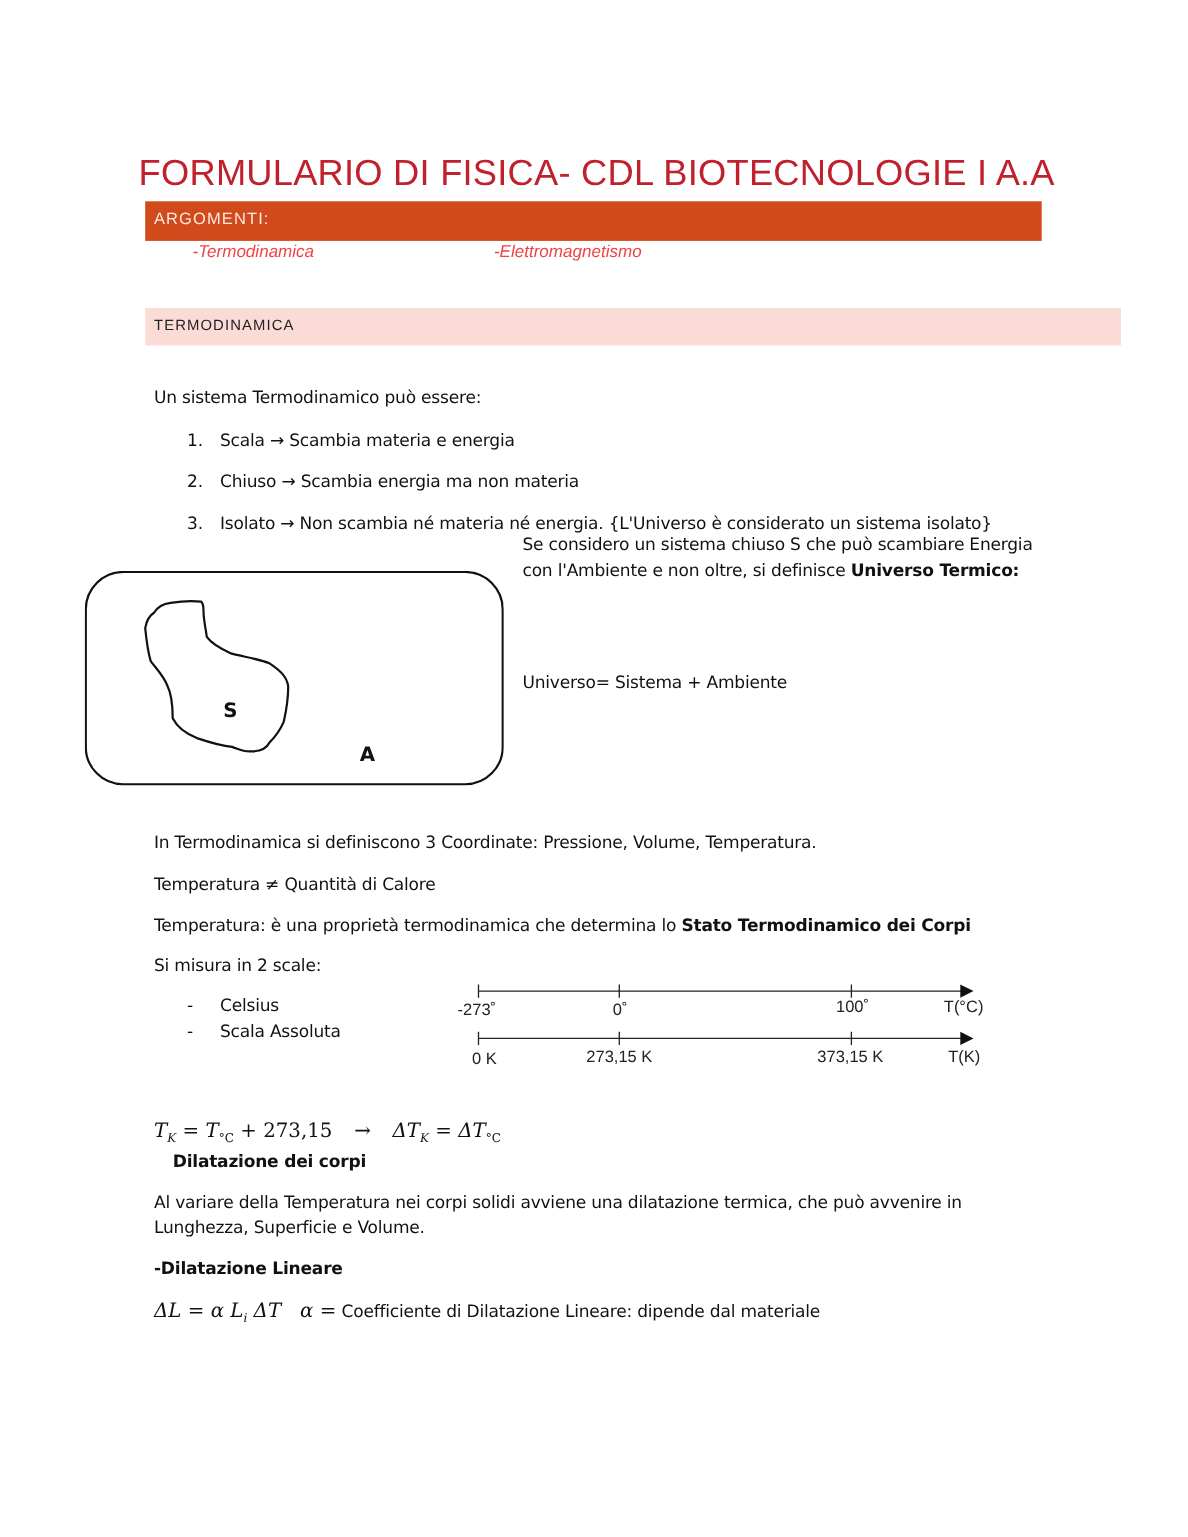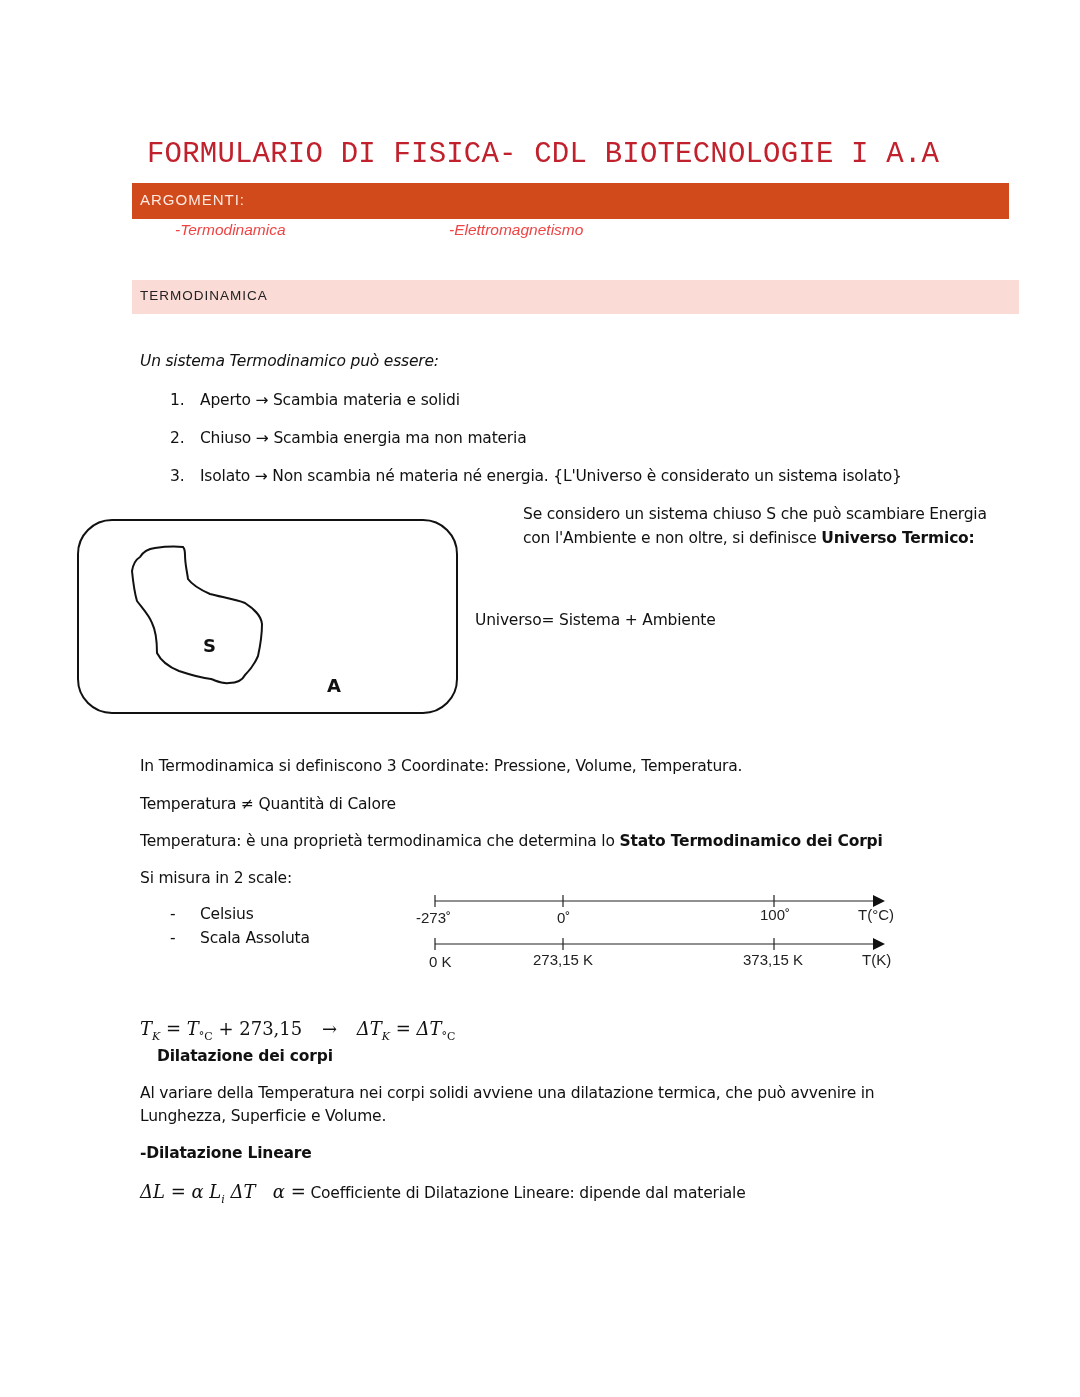--- a/index.html
+++ b/index.html
@@ -2,27 +2,27 @@
 <html><head>
 <meta charset="utf-8">
 <style>
   * { box-sizing: border-box; margin: 0; padding: 0; }
   html, body { width: 1080px; height: 1397px; background: #ffffff; }
   body { position: relative; font-family: "DejaVu Sans", sans-serif; color: #111; overflow: hidden; }
 
   .abs { position: absolute; }
 
   .title {
-    left: 147px; top: 138px;
-    font-family: Liberation Mono, monospace;
-    font-size: 29px; color: #c0212c; letter-spacing: 0.2px; white-space: nowrap;
+    left: 126px; top: 138px;
+    font-family: Liberation Sans, sans-serif;
+    font-size: 33px; color: #c0212c; letter-spacing: 0.2px; white-space: nowrap;
   }
 
   .bar-dark {
-    left: 132px; top: 183px; width: 877px; height: 36px;
+    left: 132px; top: 183px; width: 815px; height: 36px;
     background: #d04a1b;
   }
   .bar-dark span {
     position: absolute; left: 8px; top: 8px;
     font-family: "Liberation Sans", sans-serif; font-size: 15px; color: #ffe9e0; letter-spacing: 1px;
   }
   .topic {
     font-family: "Liberation Sans", sans-serif; font-style: italic; font-size: 15.5px; color: #ef4444;
     top: 221px;
   }
@@ -35,21 +35,21 @@
     position: absolute; left: 8px; top: 8px;
     font-family: "Liberation Sans", sans-serif; font-size: 13.5px; color: #222; letter-spacing: 1px;
   }
 
   .txt { font-size: 15.5px; color: #111; white-space: nowrap; font-family: "DejaVu Sans", sans-serif; letter-spacing: -0.2px; }
   .b { font-weight: bold; }
   .num { display: inline-block; width: 30px; }
 
   .diagram { left: 77px; top: 519px; width: 381px; height: 195px; }
 
-  .side-text { left: 475px; top: 503px; width: 470px; font-size: 15.5px; line-height: 23.5px; letter-spacing: -0.2px; margin-left: 48px; }
+  .side-text { left: 475px; top: 484px; width: 470px; font-size: 15.5px; line-height: 23.5px; letter-spacing: -0.2px; }
 
   .scales { left: 405px; top: 890px; width: 510px; height: 90px; }
 
   .math { font-family: "DejaVu Serif", serif; font-size: 18px; margin-top: 10px; }
   .math i { font-style: italic; }
   .math sub { font-size: 11px; }
 </style>
 </head>
 <body>
 
@@ -58,24 +58,24 @@
 <div class="abs bar-dark">
   <span>ARGOMENTI:</span>
 </div>
 <div class="abs topic" style="left:175px;">-Termodinamica</div>
 <div class="abs topic" style="left:449px;">-Elettromagnetismo</div>
 
 <div class="abs bar-light">
   <span>TERMODINAMICA</span>
 </div>
 
-<div class="abs txt" style="left:140px; top:352px;font-style:italic;">Un sistema Termodinamico può essere:</div>
+<div class="abs txt" style="left:140px; top:352px;">Un sistema Termodinamico può essere:</div>
 
 <div class="abs txt" style="left:170px; top:391px;">
-  <span class="num">1.</span><span>Aperto → Scambia materia e solidi</span>
+  <span class="num">1.</span><span>Scala → Scambia materia e energia</span>
 </div>
 <div class="abs txt" style="left:170px; top:429px;">
   <span class="num">2.</span><span>Chiuso → Scambia energia ma non materia</span>
 </div>
 <div class="abs txt" style="left:170px; top:467px;">
   <span class="num">3.</span><span>Isolato → Non scambia né materia né energia. {L'Universo è considerato un sistema isolato}</span>
 </div>
 
 <div class="abs diagram">
   <svg width="381" height="195" viewBox="0 0 381 195">

